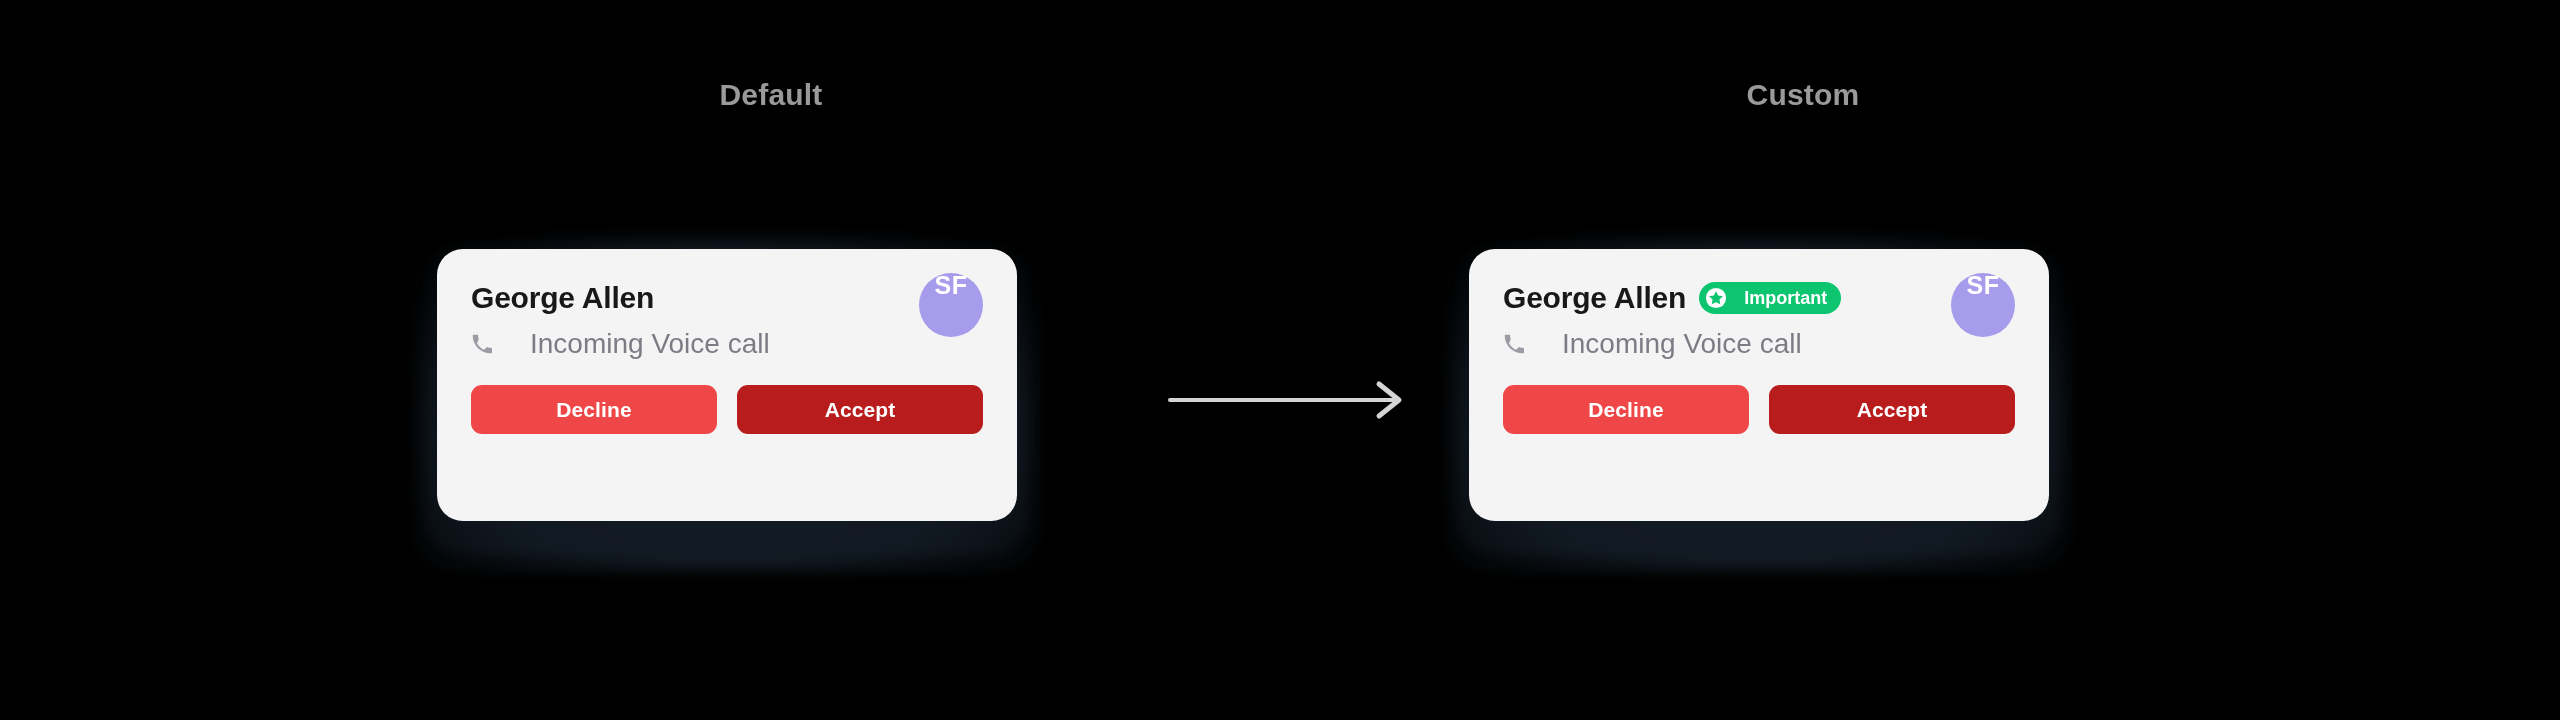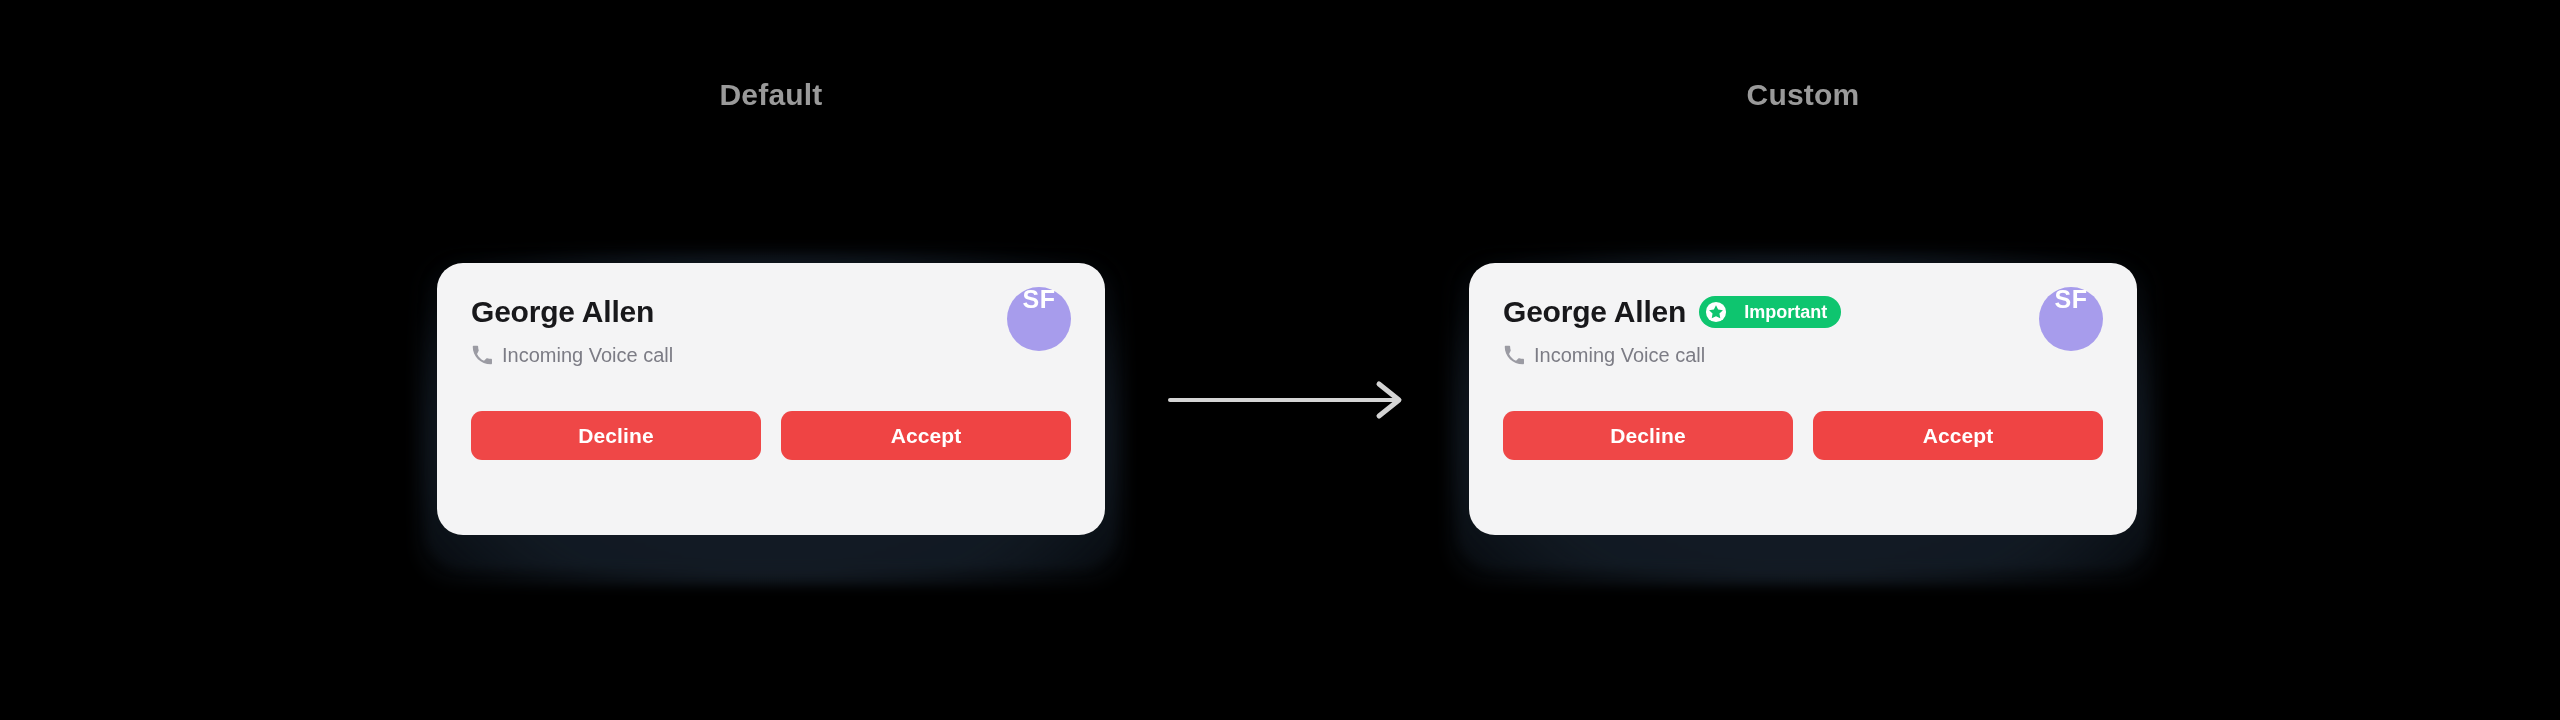--- a/index.html
+++ b/index.html
@@ -35,22 +35,22 @@
     text-align: center;
     width: 400px;
     white-space: nowrap;
   }
   .col-title.left  { left: 571px; }
   .col-title.right { left: 1603px; }
 
   
   .card-wrap {
     position: absolute;
-    top: 263px;
-    width: 668px;
+    top: 249px;
+    width: 580px;
     height: 272px;
     padding-left: 32px;
   }
   .card-wrap.left  { left: 437px; }
   .card-wrap.right { left: 1469px; }
 
   
   .card-shadow {
     position: absolute;
     left: -22px;
@@ -142,24 +142,25 @@
     gap: 9px;
     margin-top: 13px;
   }
   .phone-icon {
     width: 22px;
     height: 22px;
     display: block;
     flex: 0 0 auto;
   }
   .sub-text {
-    font-size: 20px;
+    font-size: 28px;
     color: #7c7c85;
     line-height: 1;
     white-space: nowrap;
+    margin-left: 28px;
   }
 
   
   .avatar {
     position: absolute;
     right: 0;
     top: -6px;
     width: 64px;
     height: 64px;
     border-radius: 50%;
@@ -173,39 +174,39 @@
     font-weight: 700;
     color: #ffffff;
     letter-spacing: 0.5px;
     line-height: 1;
   }
 
   
   .actions {
     display: flex;
     gap: 20px;
-    margin-top: 26px;
+    margin-top: 14px;
   }
   .btn {
     flex: 1 1 0;
     height: 49px;
     border: none;
     border-radius: 11px;
     font-family: inherit;
     font-size: 21px;
     font-weight: 700;
     color: #ffffff;
     cursor: pointer;
     display: flex;
     align-items: center;
     justify-content: center;
     letter-spacing: 0.1px;
   }
   .btn-decline { background: #ef4747; }
-  .btn-accept  { background: #ef4444; }
+  .btn-accept  { background: #b91c1c; }
 
   
   .arrow {
     position: absolute;
     left: 1168px;
     top: 380px;
     width: 240px;
     height: 40px;
   }
 </style>

